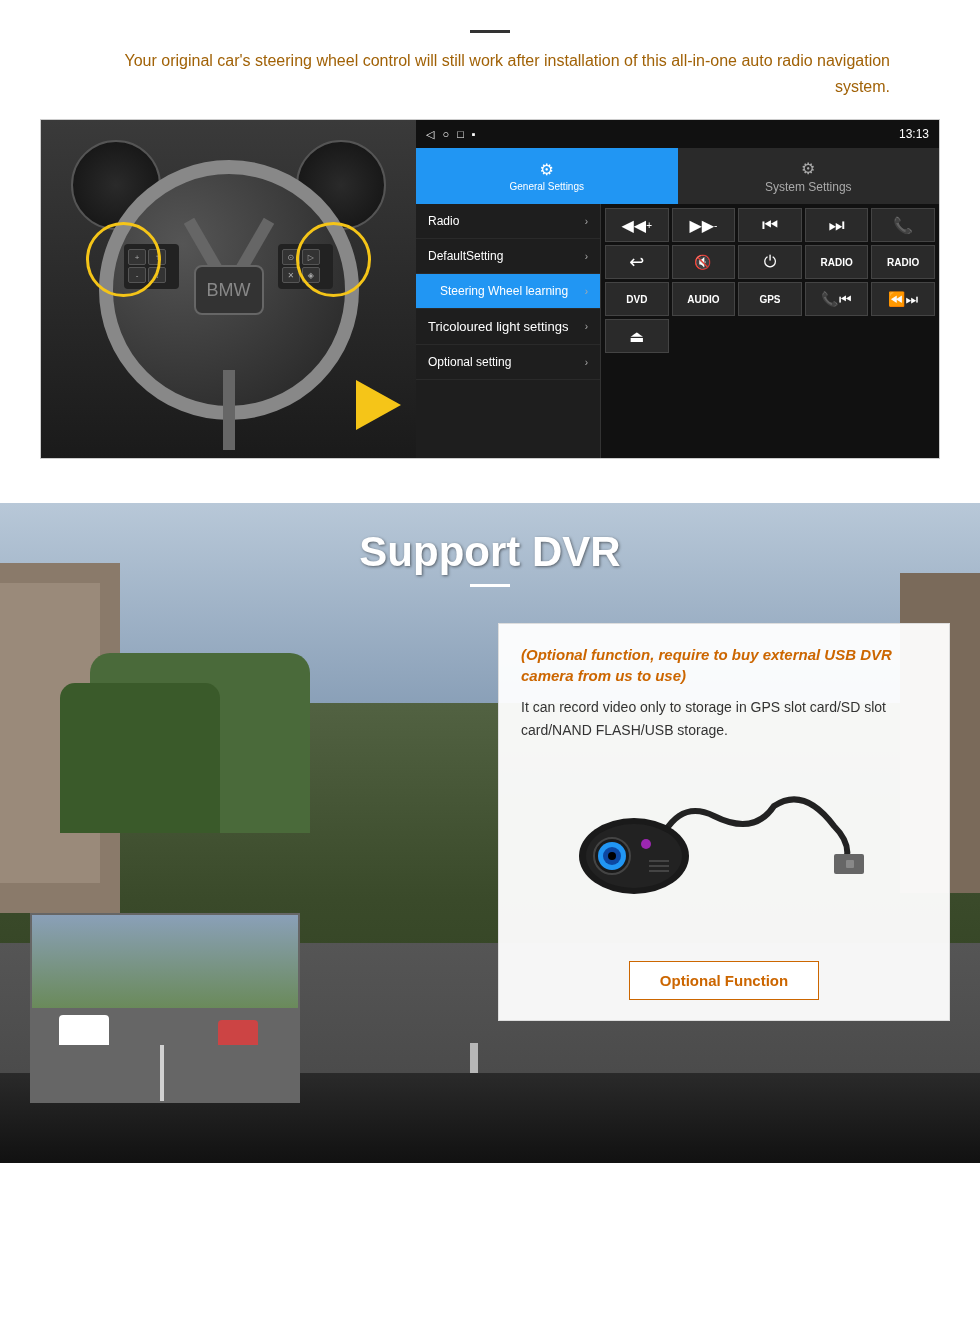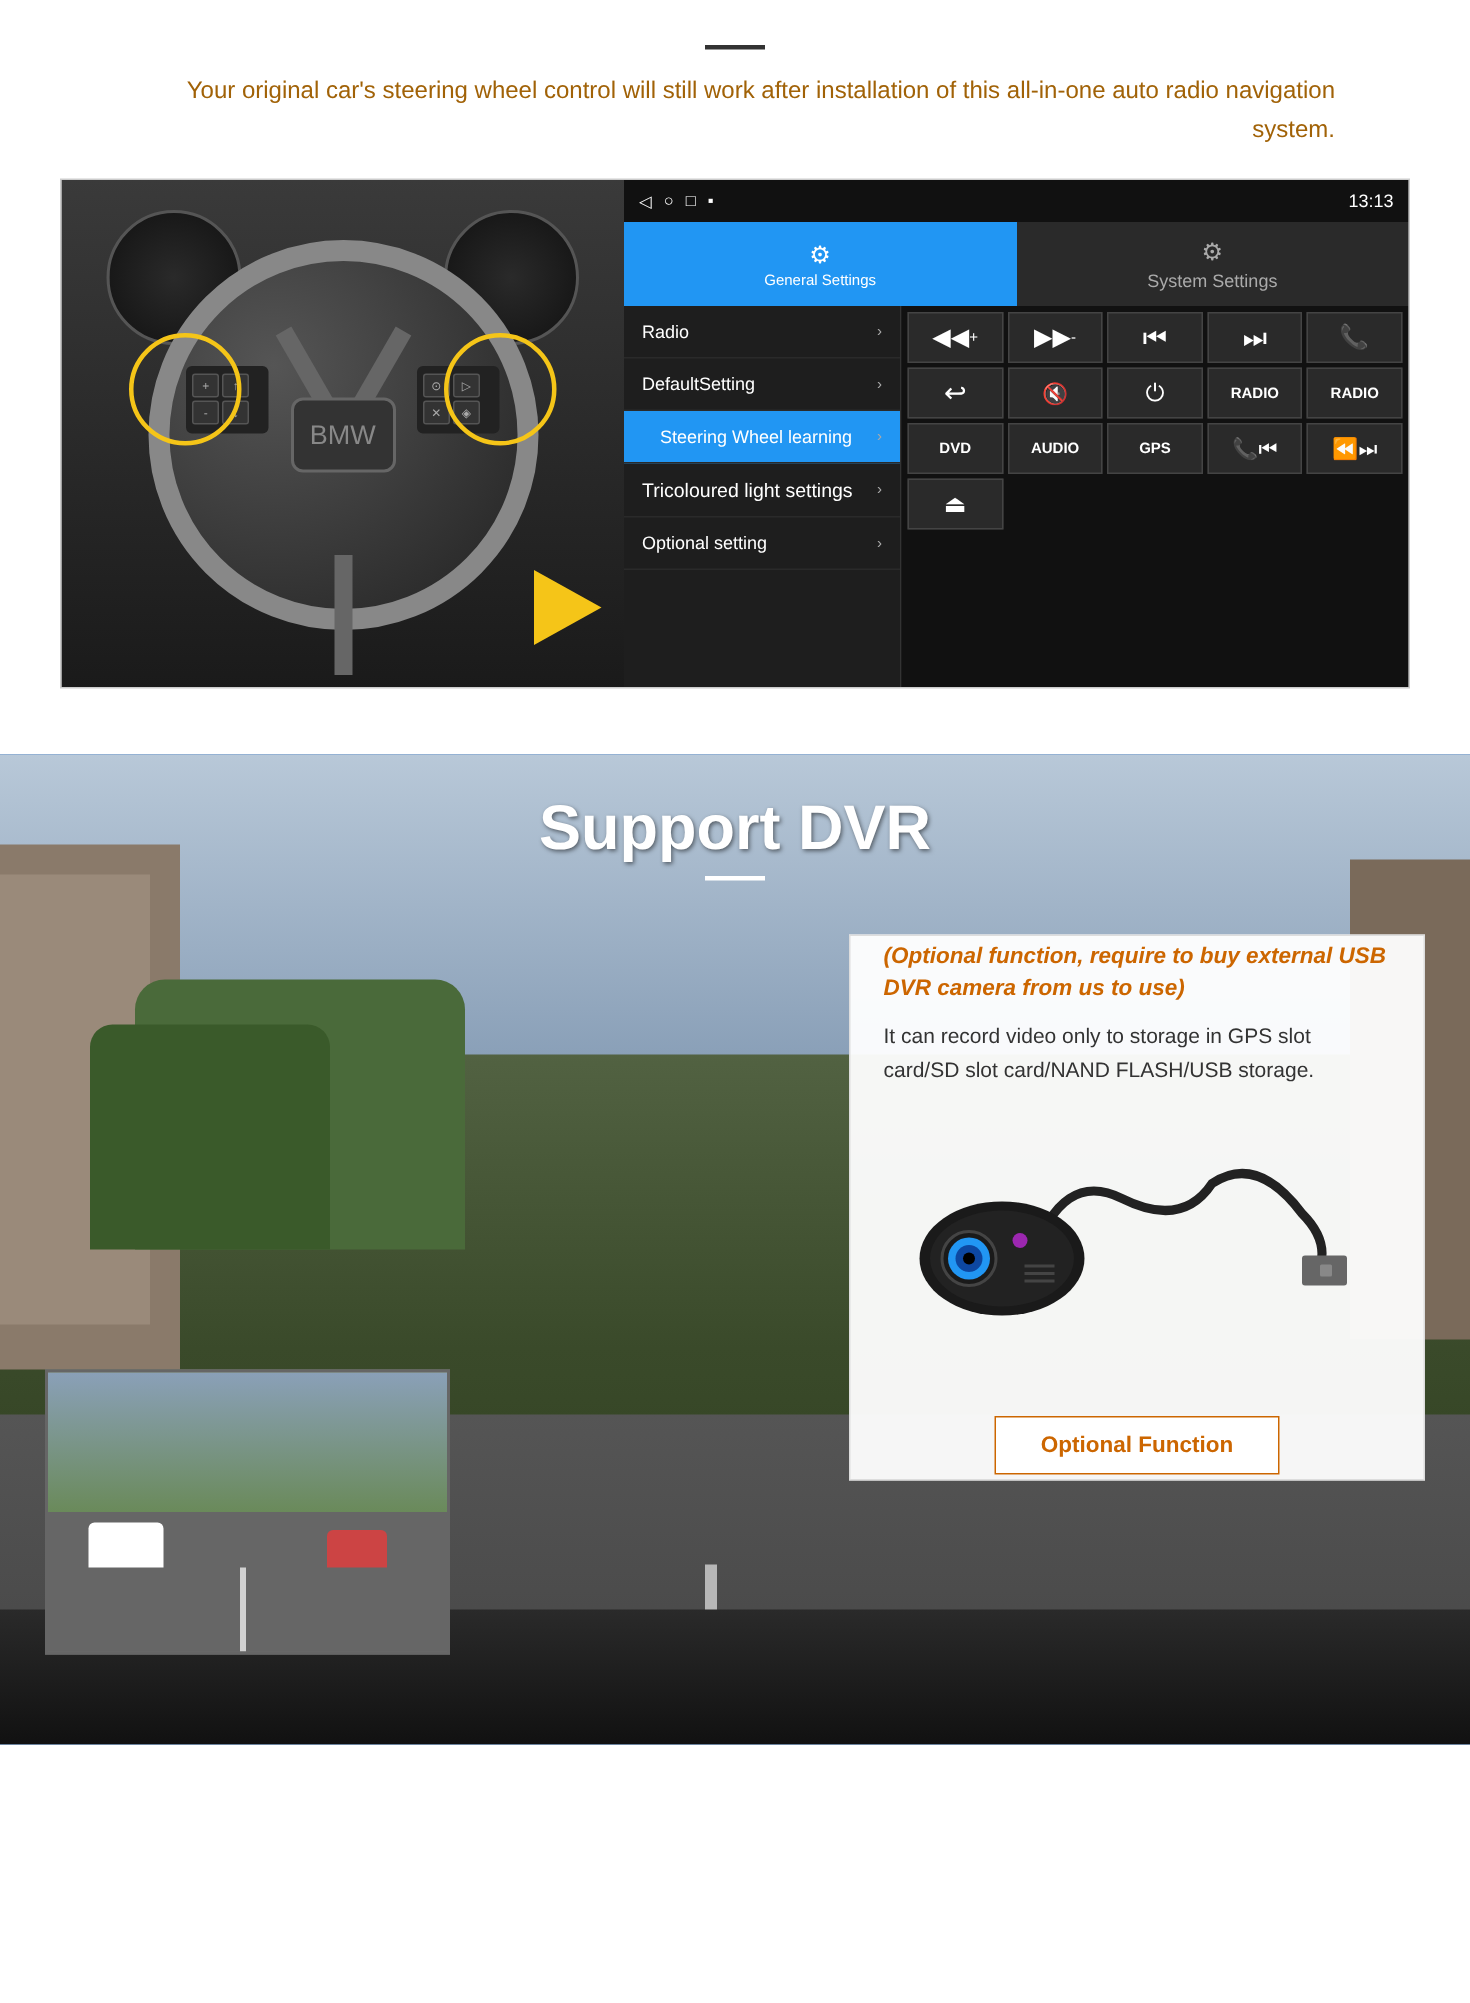--- a/index.html
+++ b/index.html
@@ -298,23 +298,23 @@
       background: #fff;
       margin: 8px auto 0;
       position: relative;
       z-index: 5;
     }
     
     .dvr-info-box {
       position: absolute;
       right: 30px;
       top: 120px;
-      width: 384px;
+      width: 452px;
       background: rgba(255,255,255,0.95);
-      padding: 3px 22px;
+      padding: 20px 22px;
       z-index: 10;
       border: 1px solid #ddd;
     }
     .dvr-info-optional {
       color: #cc6600;
       font-size: 15px;
       font-style: italic;
       font-weight: bold;
       margin-bottom: 10px;
       line-height: 1.4;

